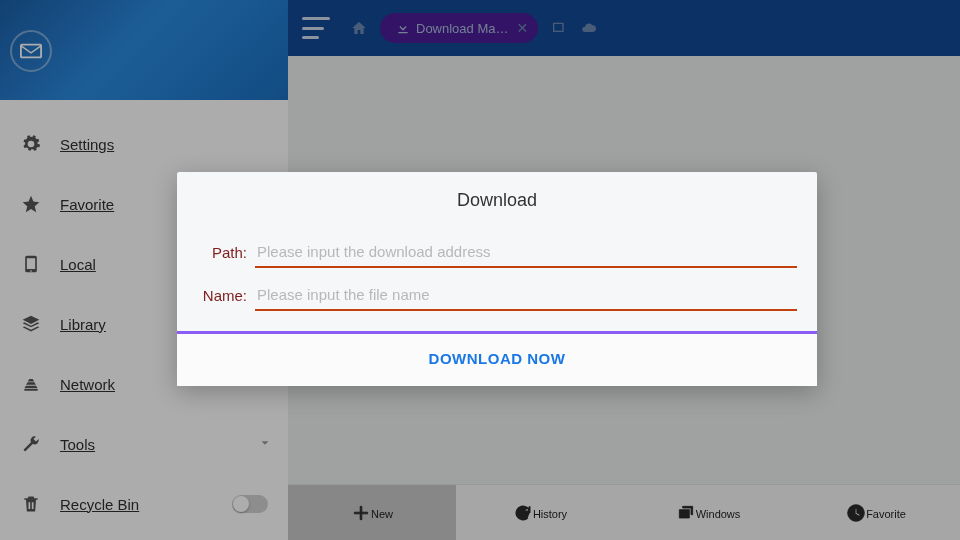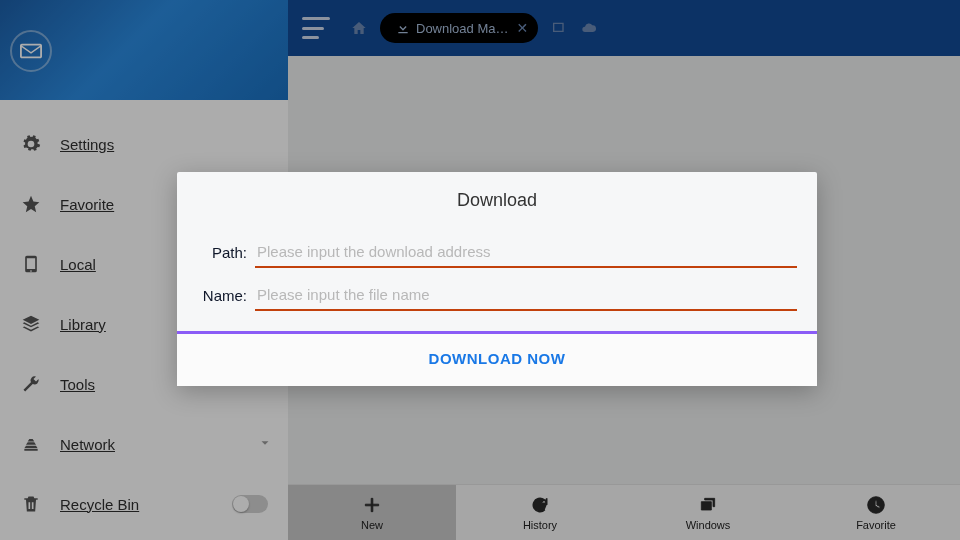--- a/index.html
+++ b/index.html
@@ -22,43 +22,43 @@
   .toggle::after { content: ""; position: absolute; width: 16px; height: 16px; background: #fff; border-radius: 50%; top: 1px; left: 1px; box-shadow: 0 1px 2px rgba(0,0,0,0.3); }
 
   
   .topbar { position: absolute; left: 288px; top: 0; right: 0; height: 56px; background: #134b96; display: flex; align-items: center; padding: 0 14px; }
   .hamburger { width: 28px; height: 22px; display: flex; flex-direction: column; justify-content: space-between; margin-right: 14px; cursor: pointer; }
   .hamburger span { display: block; height: 3px; background: #cfd9ea; border-radius: 2px; }
   .hamburger span:nth-child(2){ width: 80%; }
   .hamburger span:nth-child(3){ width: 60%; }
   .small-ic { width: 18px; height: 18px; margin: 0 6px; display: inline-flex; align-items: center; justify-content: center; }
   .small-ic svg { width: 16px; height: 16px; fill: #6c88b3; }
-  .tab-pill { display: inline-flex; align-items: center; background: #000000; border-radius: 16px; height: 30px; padding: 0 10px 0 8px; color: #a9bedc; font-size: 13px; margin: 4px 6px; }
+  .tab-pill { display: inline-flex; align-items: center; background: #4c1d95; border-radius: 16px; height: 30px; padding: 0 10px 0 8px; color: #a9bedc; font-size: 13px; margin: 4px 6px; }
   .tab-pill .dl-ic { margin-right: 4px; }
   .tab-pill .close { margin-left: 8px; color: #6c88b3; font-size: 14px; cursor: pointer; }
 
   
   .main { position: absolute; left: 288px; top: 56px; right: 0; bottom: 56px; background: #eceded; }
 
   
   .bottombar { position: absolute; left: 288px; bottom: 0; right: 0; height: 56px; background: #f5f5f5; display: flex; border-top: 1px solid #e0e0e0; }
-  .bb-item { flex: 1; display: flex; flex-direction: column; align-items: center; justify-content: center; cursor: pointer; }
+  .bb-item { flex: 1; display: flex; align-items: center; justify-content: center; cursor: pointer; }
   .bb-item.active { background: #c7c7c7; }
   .bb-item .bi { height: 22px; display: flex; align-items: center; justify-content: center; }
   .bb-item .bi svg { width: 20px; height: 20px; fill: #2a2a2a; stroke: #2a2a2a; }
   .bb-item .lbl { font-size: 11px; color: #222; margin-top: 3px; }
 
   
   .scrim { position: absolute; inset: 0; background: rgba(0,0,0,0.32); }
 
   
   .dialog { position: absolute; left: 177px; top: 172px; width: 640px; background: #f6f7f8; border-radius: 2px; box-shadow: 0 6px 24px rgba(0,0,0,0.25); }
   .dialog-title { text-align: center; font-size: 18px; color: #333; padding: 18px 0 20px; }
   .field-row { display: flex; align-items: center; padding: 6px 20px; }
-  .field-label { width: 58px; text-align: right; font-size: 15px; color: #0f172a; padding-right: 8px; }
+  .field-label { width: 58px; text-align: right; font-size: 15px; color: #7f1d1d; padding-right: 8px; }
   .field-input { flex: 1; border: none; border-bottom: 2px solid #c2410c; background: transparent; font-size: 15px; padding: 6px 2px; color: #333; outline: none; }
   .field-input::placeholder { color: #b8b8b8; }
   .dialog-footer { border-top: 3px solid #8b5cf6; text-align: center; padding: 16px 0 18px; margin-top: 14px; background:#fbfbfb; }
   .dl-now { color: #1978e6; font-weight: bold; font-size: 15px; letter-spacing: 0.5px; cursor: pointer; }
 </style>
 </head>
 <body>
 
 <div class="app">
 
@@ -104,36 +104,36 @@
             <svg viewBox="0 0 24 24">
               <path d="M12 2l10 5-10 5L2 7l10-5zm0 12l8-4 2 1-10 5L2 11l2-1 8 4zm0 5l8-4 2 1-10 5L2 16l2-1 8 4z"></path>
             </svg>
           </span>
         <span>Library</span>
       </div>
 
       <div class="sidebar-item">
         <span class="ic">
             <svg viewBox="0 0 24 24">
-              <path d="M21 6a5 5 0 01-6.9 6.1L5 21l-2-2 8.9-9.1A5 5 0 0118 3l-3 3 3 3 3-3z"></path>
-            </svg>
-          </span>
-        <span>Tools</span>
+              <path d="M4 18h16v2H4v-2zm2-4h12l2 3H4l2-3zm2-4h8l2 3H6l2-3zm2-4h4l2 3H8l2-3z"></path>
+            </svg>
+          </span>
+        <span>Network</span>
         <span class="chev"><svg viewBox="0 0 24 24">
               <path d="M6 9l6 6 6-6z"></path>
             </svg></span>
       </div>
 
       <div class="sidebar-item">
         <span class="ic">
             <svg viewBox="0 0 24 24">
-              <path d="M4 18h16v2H4v-2zm2-4h12l2 3H4l2-3zm2-4h8l2 3H6l2-3zm2-4h4l2 3H8l2-3z"></path>
-            </svg>
-          </span>
-        <span>Network</span>
+              <path d="M21 6a5 5 0 01-6.9 6.1L5 21l-2-2 8.9-9.1A5 5 0 0118 3l-3 3 3 3 3-3z"></path>
+            </svg>
+          </span>
+        <span>Tools</span>
         <span class="chev"><svg viewBox="0 0 24 24">
               <path d="M6 9l6 6 6-6z"></path>
             </svg></span>
       </div>
 
       <div class="sidebar-item">
         <span class="ic">
             <svg viewBox="0 0 24 24">
               <path d="M6 7h12l-1 14H7L6 7zm3-4h6l1 2h4v2H4V5h4l1-2zM9 10v8h2v-8H9zm4 0v8h2v-8h-2z"></path>
             </svg>

